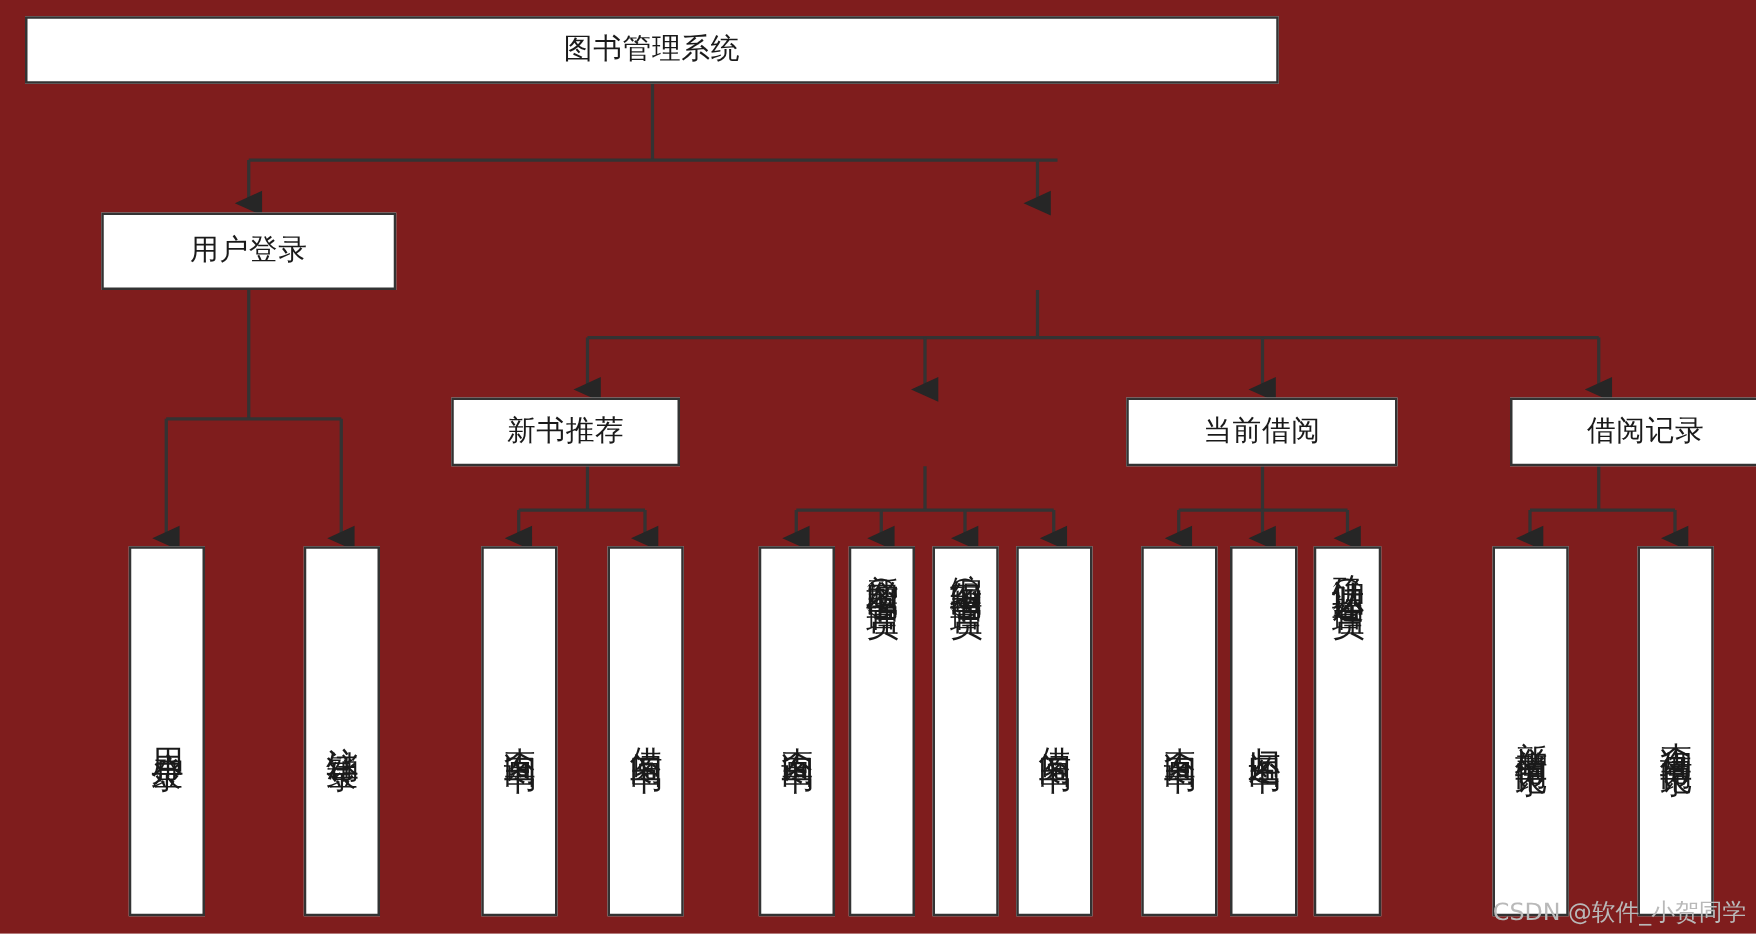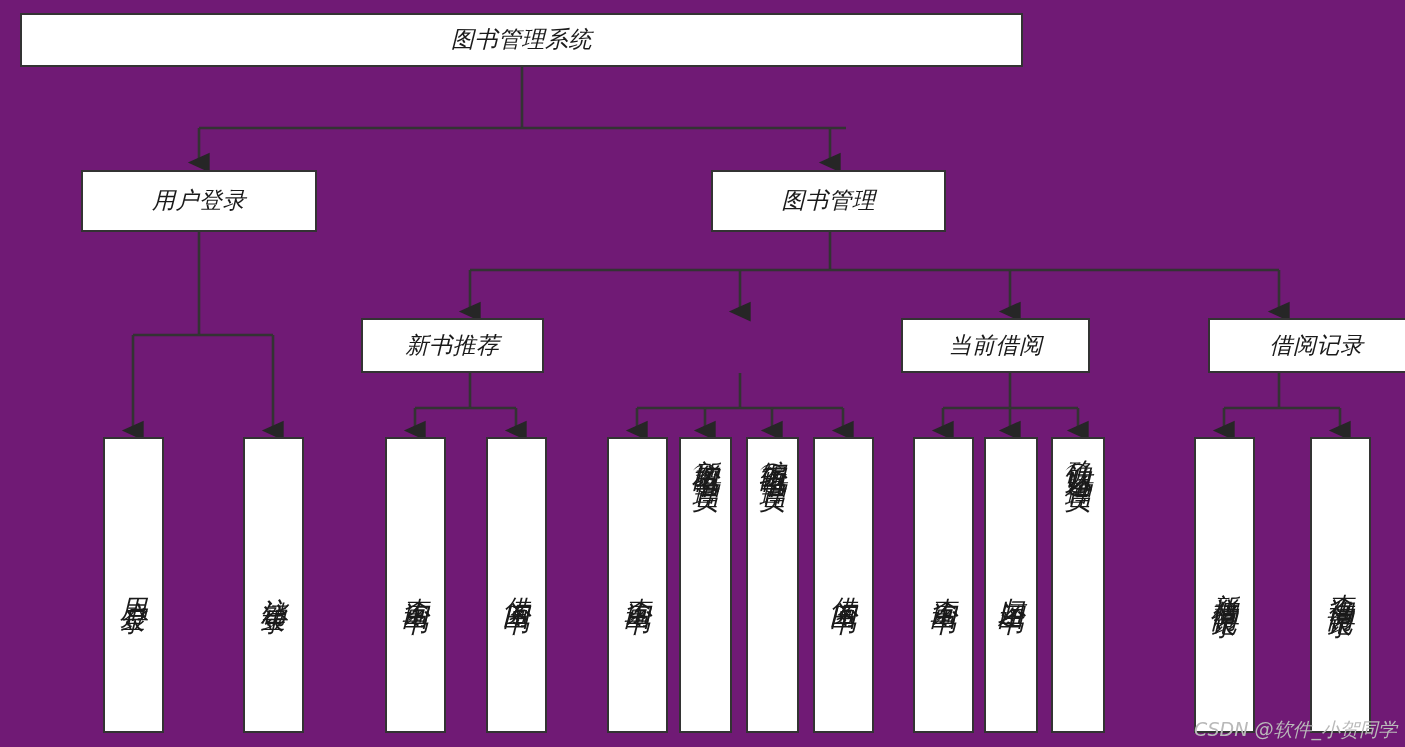--- a/index.html
+++ b/index.html
@@ -11,22 +11,21 @@
   body {
     width: 1405px;
     height: 747px;
     font-family: "DejaVu Sans", "Liberation Sans", sans-serif;
     overflow: hidden;
   }
   #diagram-root {
     position: relative;
     width: 1405px;
     height: 747px;
-    background: #701a75;
-    font-style: italic;
+    background: #7f1d1d;
   }
   svg.edges {
     position: absolute;
     left: 0;
     top: 0;
     width: 1405px;
     height: 747px;
   }
   .node {
     position: absolute;
@@ -133,28 +132,25 @@
     </g>
   </svg>
 
   <div class="node root horizontal" style="left:20px; top:13px; width:1003px; height:54px;">
     <span class="node-label">图书管理系统</span>
   </div>
 
   <div class="node horizontal" style="left:81px; top:170px; width:236px; height:62px;">
     <span class="node-label">用户登录</span>
   </div>
-  <div class="node horizontal" style="left:711px; top:170px; width:235px; height:62px;">
-    <span class="node-label">图书管理</span>
-  </div>
 
   <div class="node horizontal" style="left:361px; top:318px; width:183px; height:55px;">
     <span class="node-label">新书推荐</span>
   </div>
-  <div class="node horizontal" style="left:901px; top:318px; width:189px; height:55px;">
+  <div class="node horizontal" style="left:901px; top:318px; width:217px; height:55px;">
     <span class="node-label">当前借阅</span>
   </div>
   <div class="node horizontal" style="left:1208px; top:318px; width:217px; height:55px;">
     <span class="node-label">借阅记录</span>
   </div>
 
   <div class="node leaf center-text" style="left:103px; top:437px; width:61px; height:296px;">
     <span class="node-label">用户登录</span>
   </div>
   <div class="node leaf center-text" style="left:243px; top:437px; width:61px; height:296px;">

